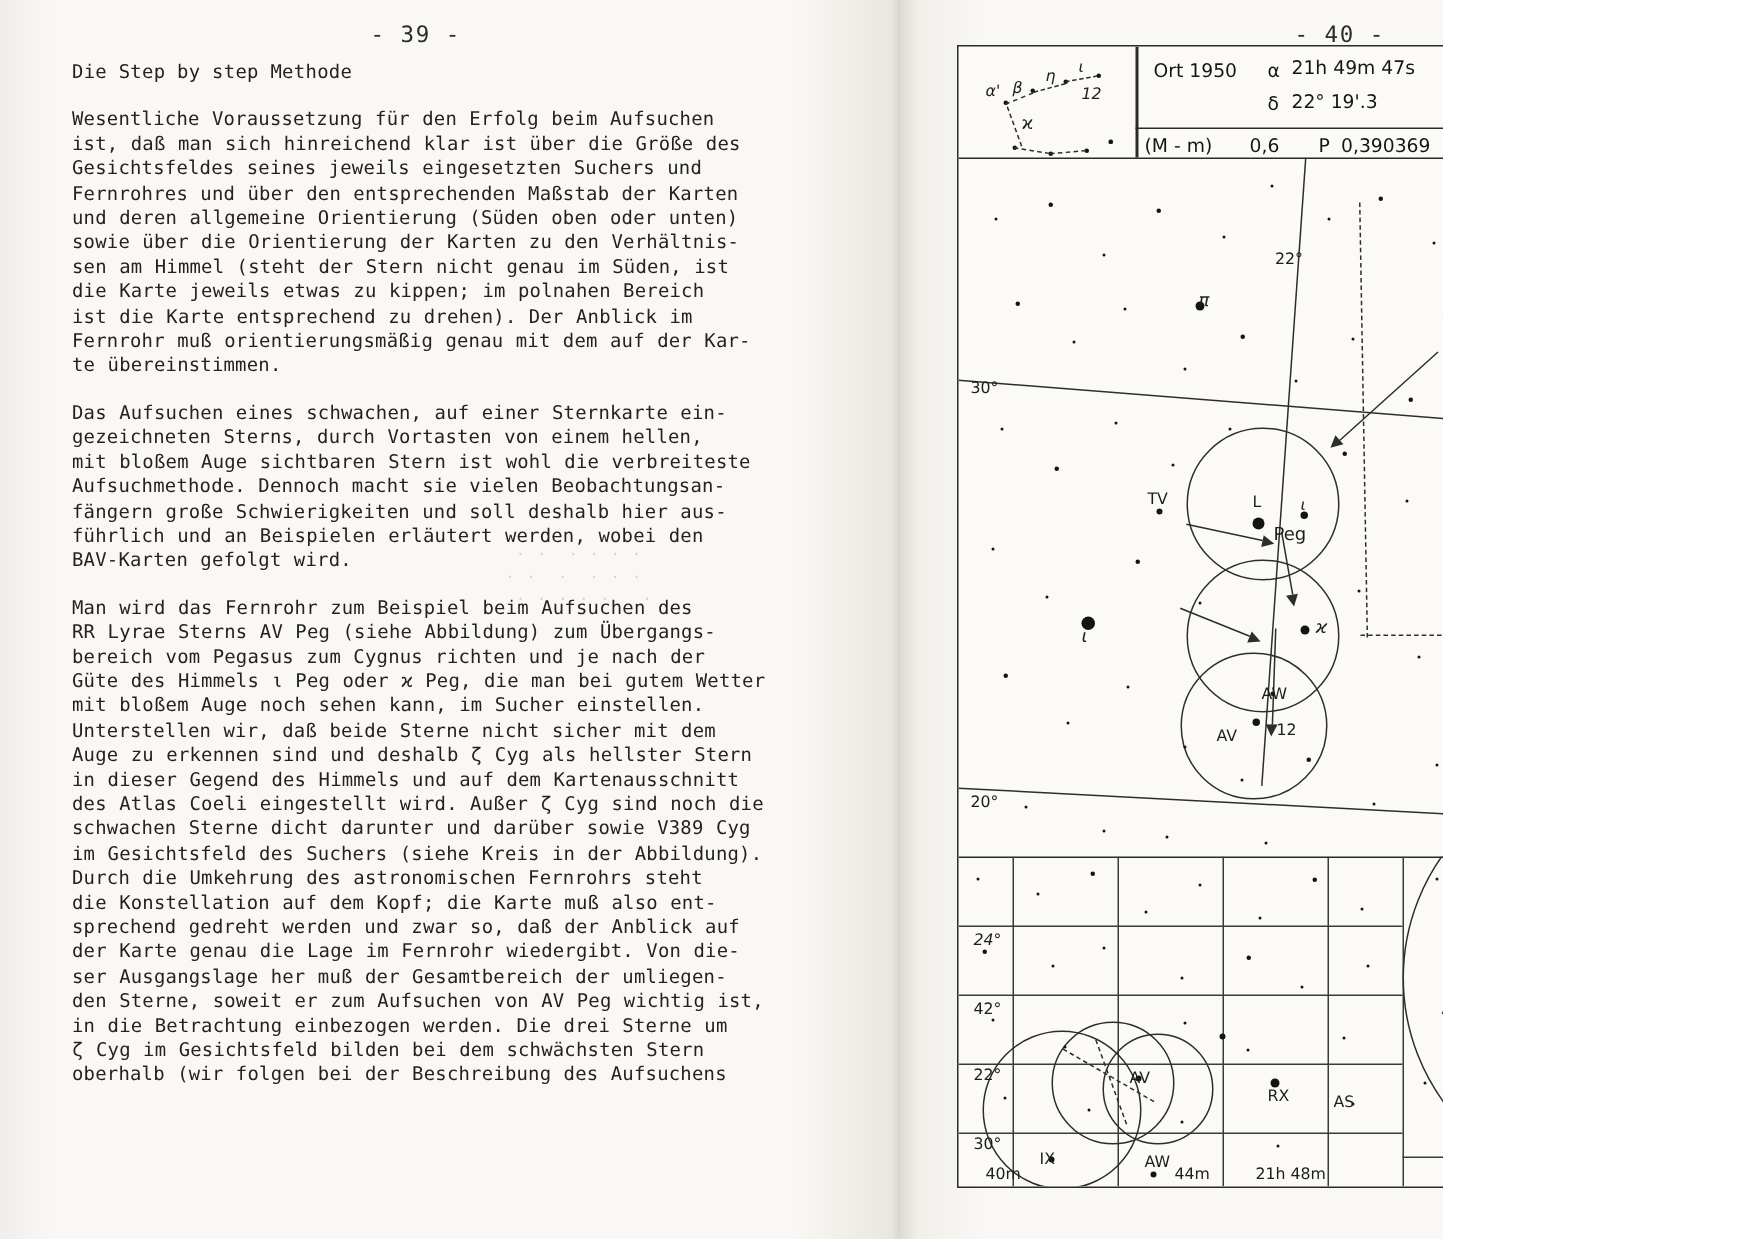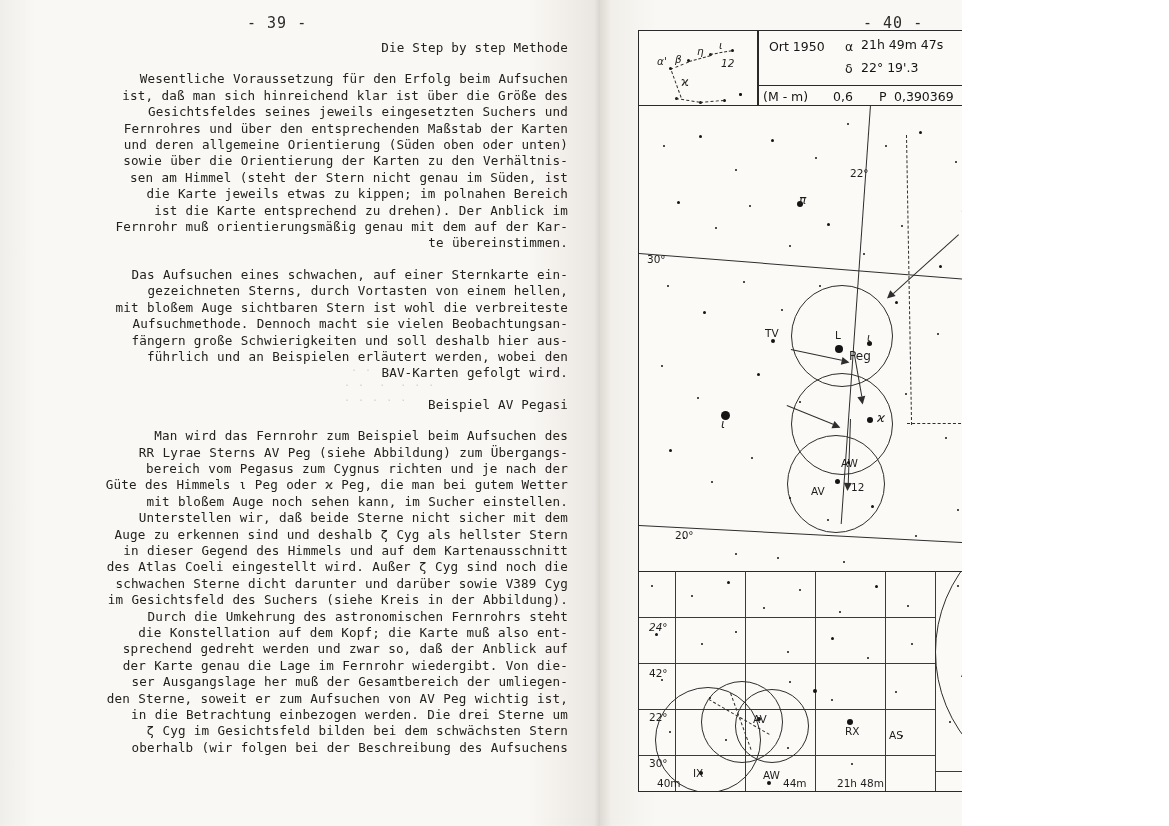--- a/index.html
+++ b/index.html
@@ -7,21 +7,20 @@
     padding: 0;
     background: #ffffff;
   }
   #page {
     position: relative;
     width: 962px;
     height: 826px;
     background: #f4f2ee;
     overflow: hidden;
     font-family: "DejaVu Sans Mono", monospace;
-    text-align: right;
   }
   
   .page-half {
     position: absolute;
     top: 0;
     height: 826px;
     background: #f7f5f1;
   }
   #left-page {
     left: 0;
@@ -217,21 +216,20 @@
 ist die Karte entsprechend zu drehen). Der Anblick im
 Fernrohr muß orientierungsmäßig genau mit dem auf der Kar-
 te übereinstimmen.</p>
       <p class="para">Das Aufsuchen eines schwachen, auf einer Sternkarte ein-
 gezeichneten Sterns, durch Vortasten von einem hellen,
 mit bloßem Auge sichtbaren Stern ist wohl die verbreiteste
 Aufsuchmethode. Dennoch macht sie vielen Beobachtungsan-
 fängern große Schwierigkeiten und soll deshalb hier aus-
 führlich und an Beispielen erläutert werden, wobei den
 BAV-Karten gefolgt wird.</p>
-      <div class="heading">Beispiel AV Pegasi</div>
       <p class="para">Man wird das Fernrohr zum Beispiel beim Aufsuchen des
 RR Lyrae Sterns AV Peg (siehe Abbildung) zum Übergangs-
 bereich vom Pegasus zum Cygnus richten und je nach der
 Güte des Himmels ι Peg oder ϰ Peg, die man bei gutem Wetter
 mit bloßem Auge noch sehen kann, im Sucher einstellen.
 Unterstellen wir, daß beide Sterne nicht sicher mit dem
 Auge zu erkennen sind und deshalb ζ Cyg als hellster Stern
 in dieser Gegend des Himmels und auf dem Kartenausschnitt
 des Atlas Coeli eingestellt wird. Außer ζ Cyg sind noch die
 schwachen Sterne dicht darunter und darüber sowie V389 Cyg
@@ -420,21 +418,21 @@
         <div class="star" style="left:362px;top:436px;width:2px;height:2px;"></div>
         <div class="star" style="left:408px;top:444px;width:2px;height:2px;"></div>
         <div class="star" style="left:452px;top:420px;width:3px;height:3px;"></div>
         <div class="star" style="left:44px;top:432px;width:2px;height:2px;"></div>
         <div class="star" style="left:96px;top:448px;width:2px;height:2px;"></div>
         <div class="star" style="left:138px;top:452px;width:2px;height:2px;"></div>
         <div class="star" style="left:204px;top:456px;width:2px;height:2px;"></div>
 
         <div class="chart-label lbl-sm" style="left:211px; top:62px;">22°</div>
         <div class="chart-label lbl-sm" style="left:8px; top:148px;">30°</div>
-        <div class="chart-label lbl-sm" style="left:8px; top:424px;margin-left:28px;">20°</div>
+        <div class="chart-label lbl-sm" style="left:8px; top:424px;">20°</div>
         <div class="chart-label lbl-md italic" style="left:160px; top:88px;">π</div>
         <div class="chart-label lbl-sm italic" style="left:447px; top:60px;">ν</div>
         <div class="chart-label lbl-sm" style="left:385px; top:130px;">B</div>
         <div class="chart-label lbl-sm" style="left:126px; top:222px;">TV</div>
         <div class="chart-label lbl-sm" style="left:196px; top:224px;">L</div>
         <div class="chart-label lbl-sm italic" style="left:228px; top:226px;">ι</div>
         <div class="chart-label lbl-md" style="left:210px; top:244px;">Peg</div>
         <div class="chart-label lbl-md" style="left:402px; top:220px;">Cyg</div>
         <div class="chart-label lbl-md" style="left:438px; top:252px;">Vul</div>
         <div class="chart-label lbl-sm" style="left:462px; top:152px;">DT</div>

